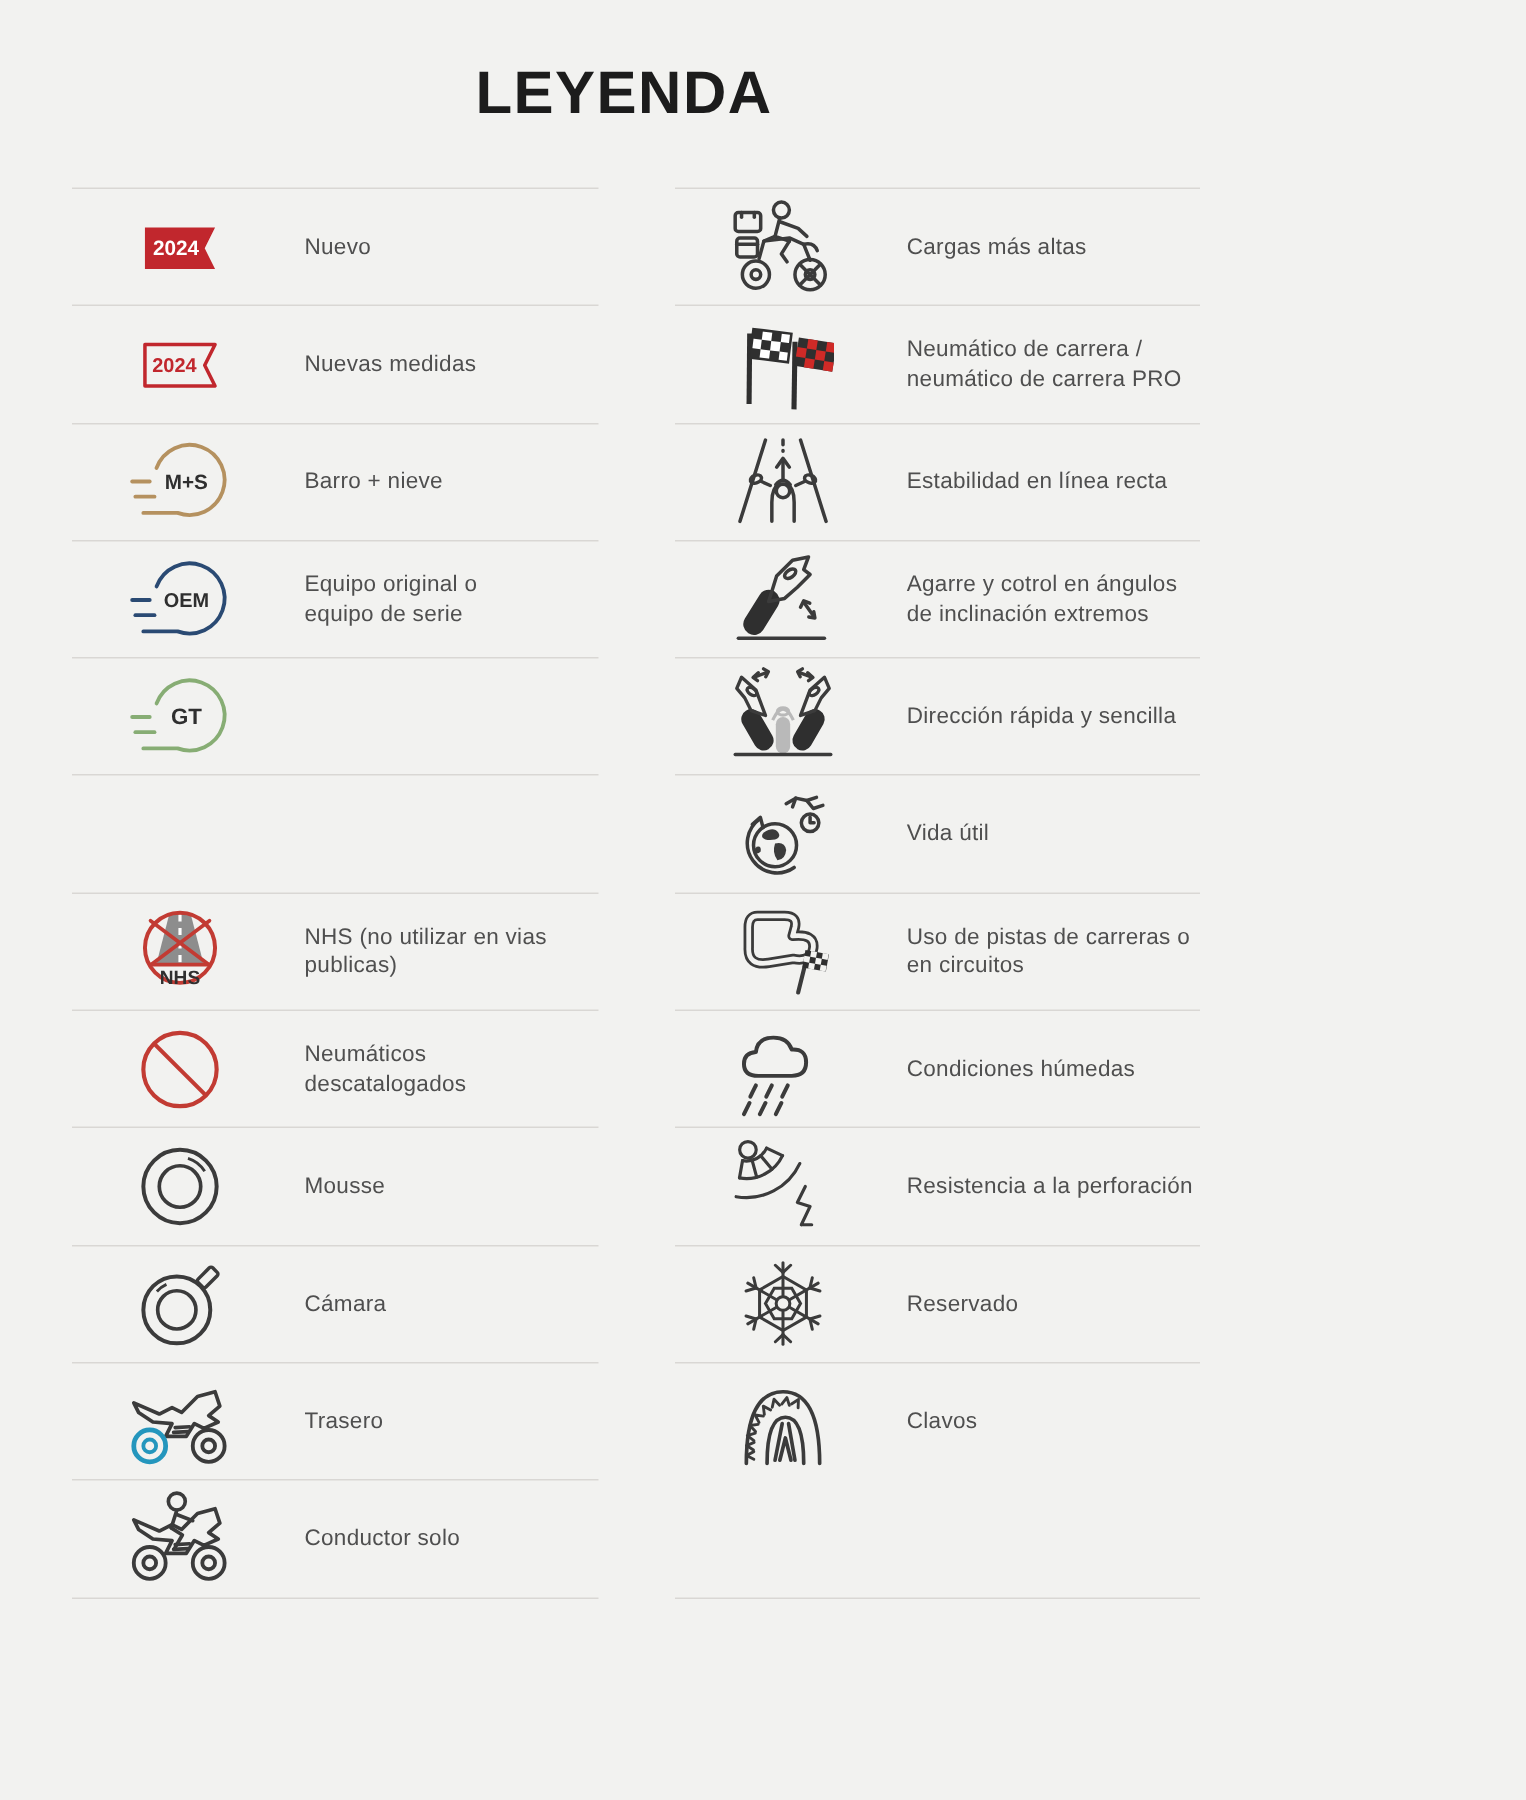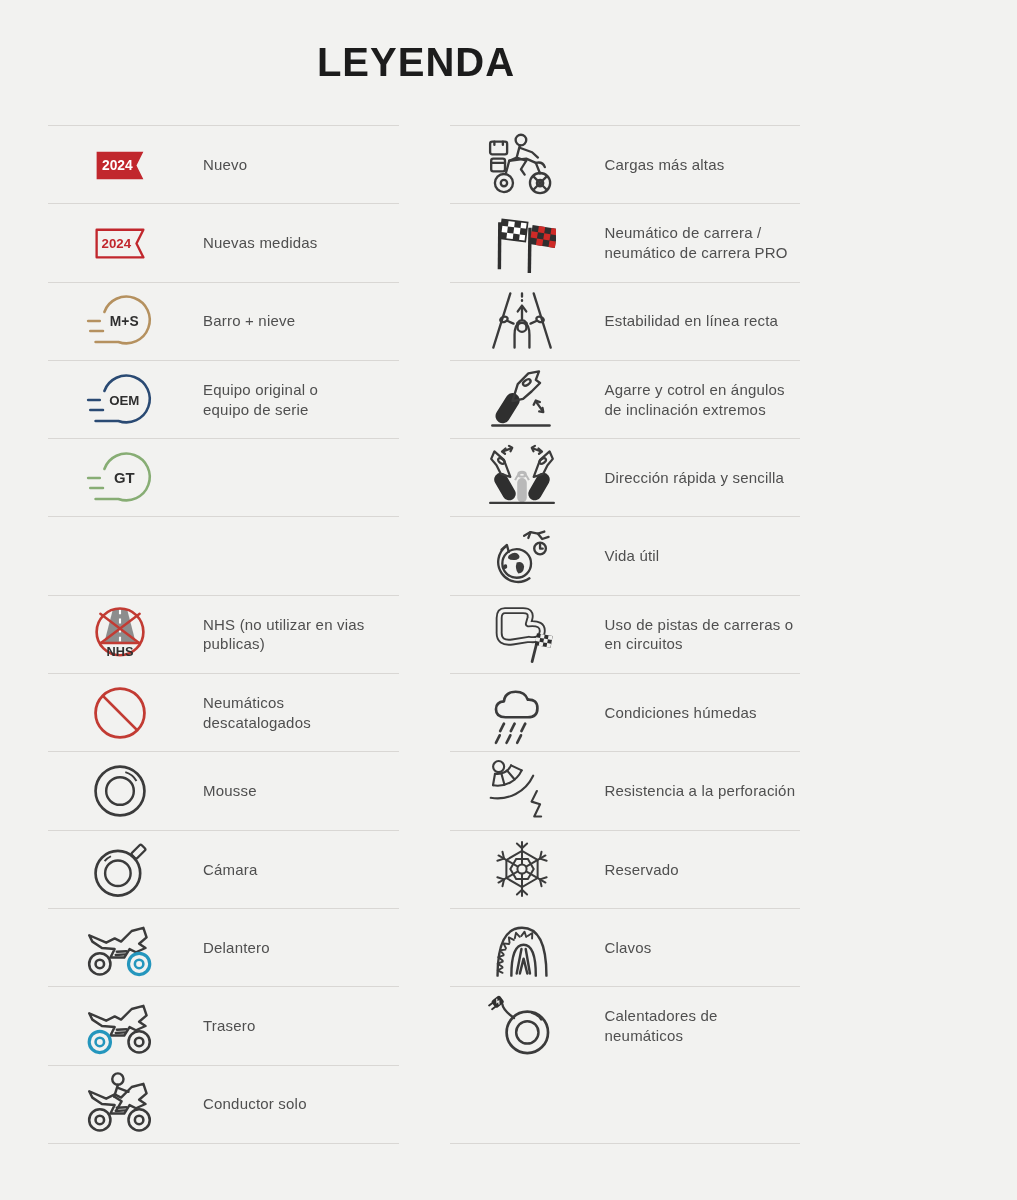--- a/index.html
+++ b/index.html
@@ -162,36 +162,20 @@
                 <circle cx="30" cy="36" r="21" stroke-width="2.5"></circle>
                 <circle cx="30" cy="36" r="12" stroke-width="2.3"></circle>
                 <path d="M17.5 24.5 A17 17 0 0 1 23.5 20" stroke-width="1.8"></path>
                 <g transform="rotate(45 49 16)">
                   <rect x="45.5" y="9" width="7" height="13" rx="1.5" stroke-width="2.2"></rect>
                 </g>
               </g>
             </svg>
           </div>
           <div class="label">Cámara</div>
-        </div>
-        <div class="row">
-          <div class="icon-cell">
-            <svg viewBox="0 0 64 64">
-              <g fill="none" stroke="#3b3b3b" stroke-width="2.3" stroke-linecap="round" stroke-linejoin="round">
-                <path d="M3 20 L19 27 L27 23 L33 26 L43 16 L54 13 L57 22 L50 28 L56 32 L47 36 L41 33 L36 41 L23 41 L27 33 L15 32 L6 26 Z"></path>
-                <line x1="29" y1="35.5" x2="38" y2="35"></line>
-                <line x1="28" y1="38.5" x2="37" y2="38"></line>
-              </g>
-              <circle cx="13" cy="47" r="10" stroke="#3b3b3b" stroke-width="2.4" fill="none"></circle>
-              <circle cx="13" cy="47" r="4" stroke="#3b3b3b" stroke-width="2.4" fill="none"></circle>
-              <circle cx="50" cy="47" r="10" stroke="#2496bd" stroke-width="3" fill="none"></circle>
-              <circle cx="50" cy="47" r="4" stroke="#2496bd" stroke-width="2.4" fill="none"></circle>
-            </svg>
-          </div>
-          <div class="label">Delantero</div>
         </div>
         <div class="row">
           <div class="icon-cell">
             <svg viewBox="0 0 64 64">
               <g fill="none" stroke="#3b3b3b" stroke-width="2.3" stroke-linecap="round" stroke-linejoin="round">
                 <path d="M3 20 L19 27 L27 23 L33 26 L43 16 L54 13 L57 22 L50 28 L56 32 L47 36 L41 33 L36 41 L23 41 L27 33 L15 32 L6 26 Z"></path>
                 <line x1="29" y1="35.5" x2="38" y2="35"></line>
                 <line x1="28" y1="38.5" x2="37" y2="38"></line>
               </g>
               <circle cx="13" cy="47" r="10" stroke="#2496bd" stroke-width="3" fill="none"></circle>
@@ -484,35 +468,15 @@
                 <path d="M-2.4 2.2 L0 -2.4 L2.4 2.2" transform="translate(13.5 35) rotate(-70)"></path>
                 <path d="M-2.4 2.2 L0 -2.4 L2.4 2.2" transform="translate(12 41) rotate(-80)"></path>
                 <path d="M-2.4 2.2 L0 -2.4 L2.4 2.2" transform="translate(11.5 47) rotate(-85)"></path>
                 <path d="M-2.4 2.2 L0 -2.4 L2.4 2.2" transform="translate(11.5 53) rotate(-90)"></path>
                 <path d="M-2.4 2.2 L0 -2.4 L2.4 2.2" transform="translate(40.5 20) rotate(30)"></path>
               </g>
             </svg>
           </div>
           <div class="label">Clavos</div>
         </div>
-        <div class="row">
-          <div class="icon-cell">
-            <svg viewBox="0 0 64 64">
-              <g fill="none" stroke="#3b3b3b" stroke-linecap="round">
-                <circle cx="37" cy="38" r="19.5" stroke-width="2.5"></circle>
-                <circle cx="37" cy="38" r="10.5" stroke-width="2.3"></circle>
-                <path d="M41 19.5 A15.5 15.5 0 0 1 50 26" stroke-width="1.8"></path>
-                <path d="M24.5 24.5 Q14 17 13.5 11.5" stroke-width="2.2"></path>
-              </g>
-              <g transform="rotate(-38 9 9)">
-                <rect x="4" y="5" width="10" height="8.5" rx="2" fill="#2f2f2f"></rect>
-                <line x1="0.5" y1="7" x2="4" y2="7" stroke="#2f2f2f" stroke-width="1.8" stroke-linecap="round"></line>
-                <line x1="0.5" y1="11.5" x2="4" y2="11.5" stroke="#2f2f2f" stroke-width="1.8" stroke-linecap="round"></line>
-                <path d="M10 6.5 L8 9.3 L10.2 9.3 L8.4 12" fill="none" stroke="#f2f2f0" stroke-width="1.1"></path>
-              </g>
-            </svg>
-          </div>
-          <div class="label">Calentadores de
-neumáticos</div>
-        </div>
       </div>
   </div>
 </div>
 
 </body></html>

